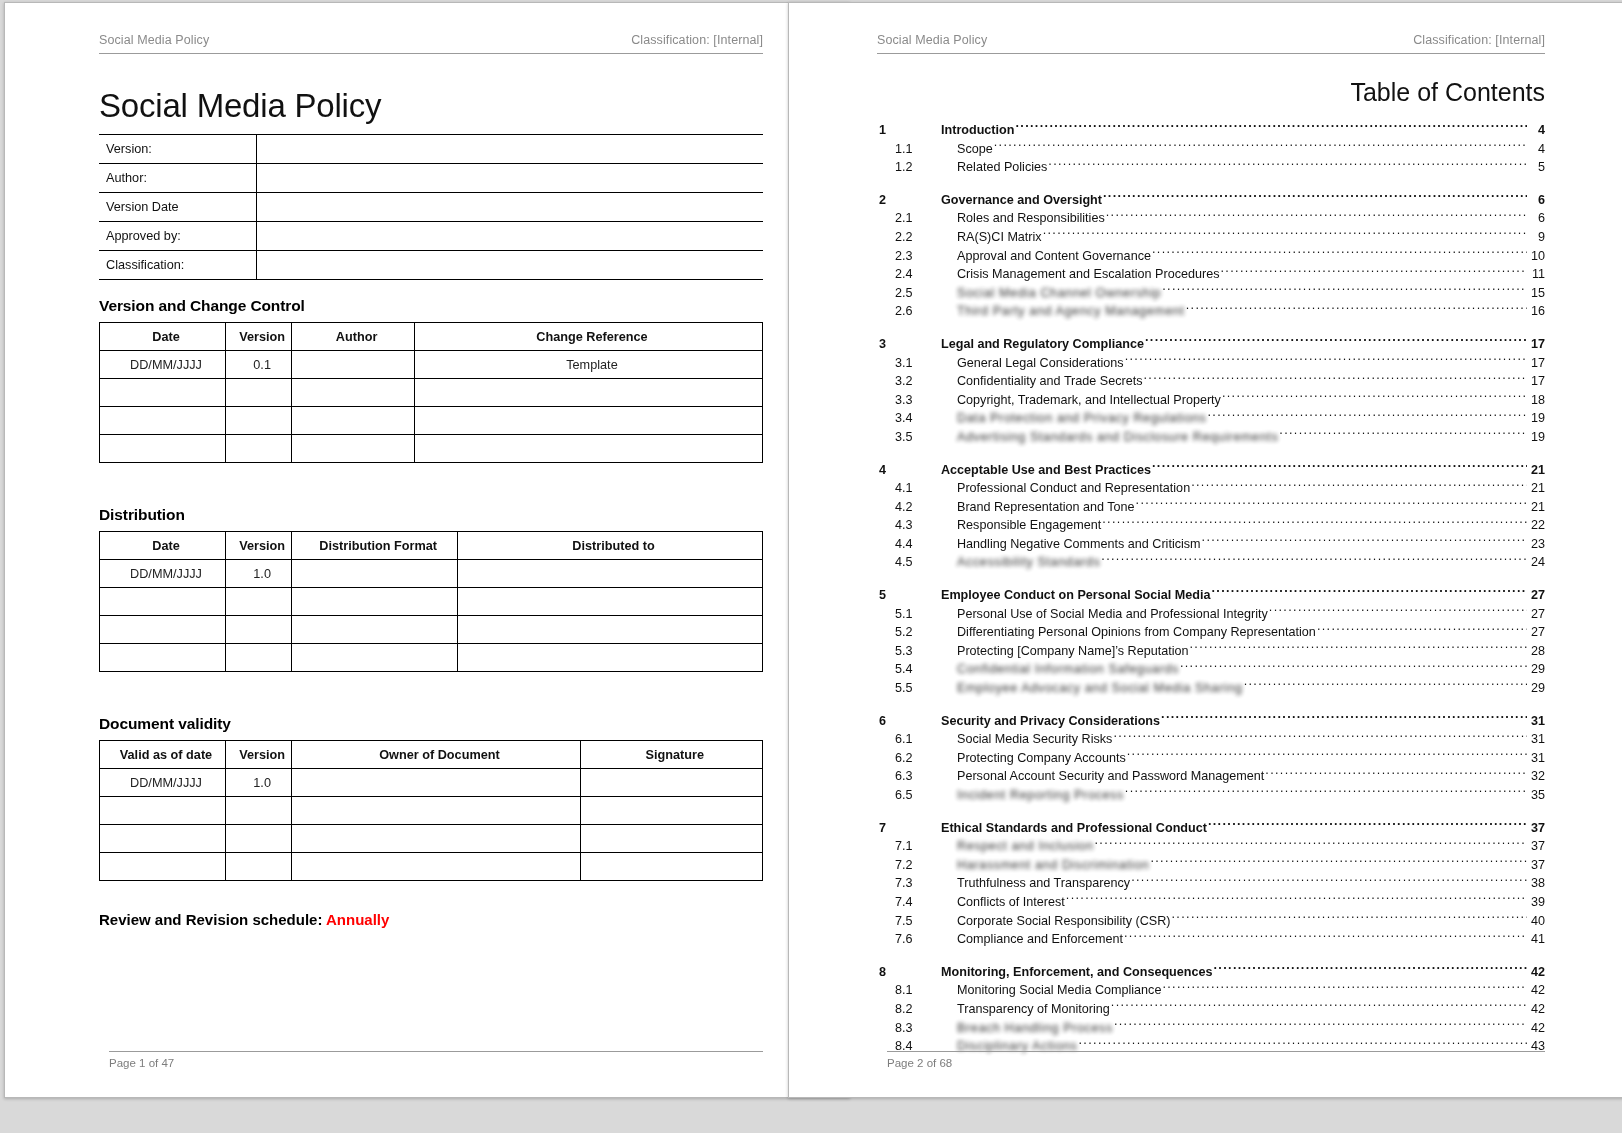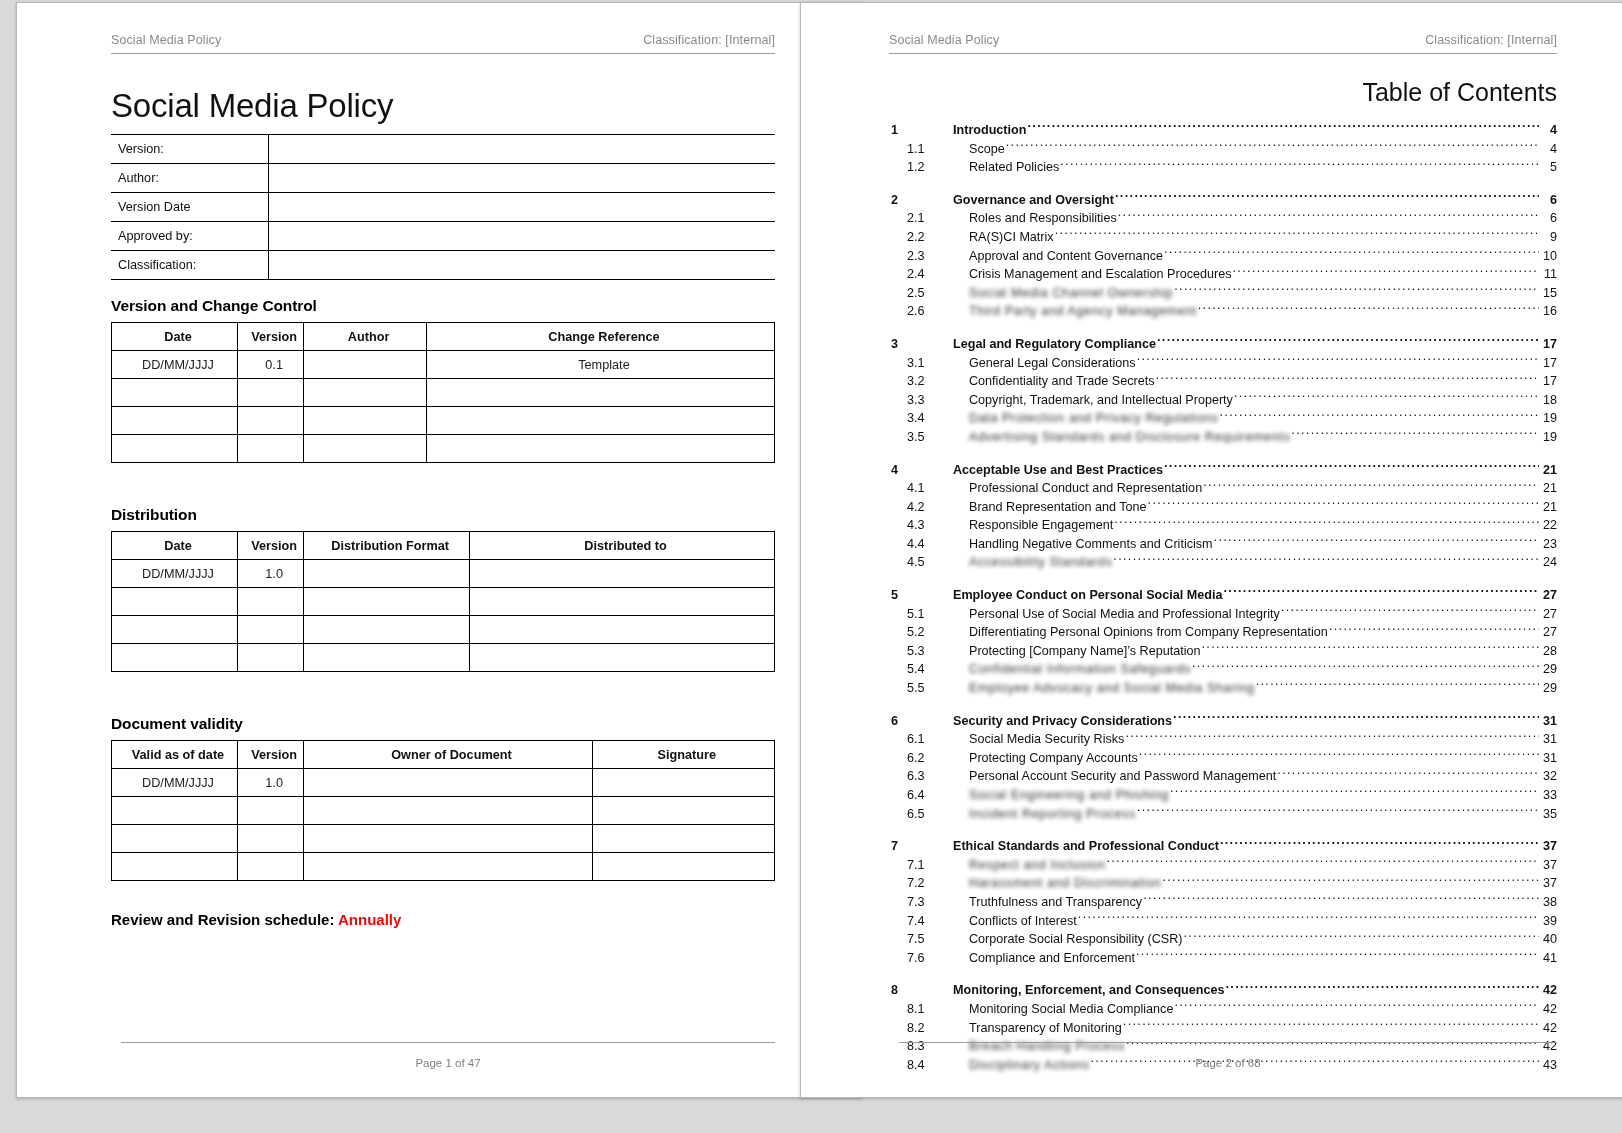--- a/index.html
+++ b/index.html
@@ -17,21 +17,20 @@
   }
   .page {
     position: absolute;
     top: 2px;
     width: 846px;
     height: 1096px;
     background: #ffffff;
     border: 1px solid #b8b8b8;
     box-shadow: 0 1px 3px rgba(0,0,0,0.22);
     box-sizing: border-box;
-    margin-left: 12px;
   }
   #page-1 { left: 4px; }
   #page-2 { left: 788px; }
 
   .page-inner {
     position: absolute;
     left: 94px;
     right: 86px;
     top: 30px;
     bottom: 28px;
@@ -49,24 +48,23 @@
     padding-bottom: 6px;
     border-bottom: 1.2px solid #9b9b9b;
   }
   .run-head .rh-right { white-space: nowrap; }
 
   
   .run-foot {
     position: absolute;
     left: 10px; right: 0;
     bottom: 0;
-    text-align: center;
     font-size: 11.5px;
     color: #7d7d7d;
-    padding-top: 14px;
+    padding-top: 5px;
     border-top: 1.2px solid #9b9b9b;
   }
 
   
   .doc-title {
     font-size: 33px;
     font-weight: 400;
     color: #111;
     letter-spacing: -0.2px;
     margin: 33px 0 9px 0;
@@ -574,26 +572,20 @@
               <span class="leader"></span>
               <span class="pg">31</span>
             </div>
             <div class="toc-row lvl2">
               <span class="num">6.3</span>
               <span class="label">Personal Account Security and Password Management</span>
               <span class="leader"></span>
               <span class="pg">32</span>
             </div>
             <div class="toc-row lvl2">
-              <span class="num">6.4</span>
-              <span class="label redacted">Social Engineering and Phishing</span>
-              <span class="leader"></span>
-              <span class="pg">33</span>
-            </div>
-            <div class="toc-row lvl2">
               <span class="num">6.5</span>
               <span class="label redacted">Incident Reporting Process</span>
               <span class="leader"></span>
               <span class="pg">35</span>
             </div>
           </div>
           <div class="toc-group">
             <div class="toc-row lvl1">
               <span class="num">7</span>
               <span class="label">Ethical Standards and Professional Conduct</span>

